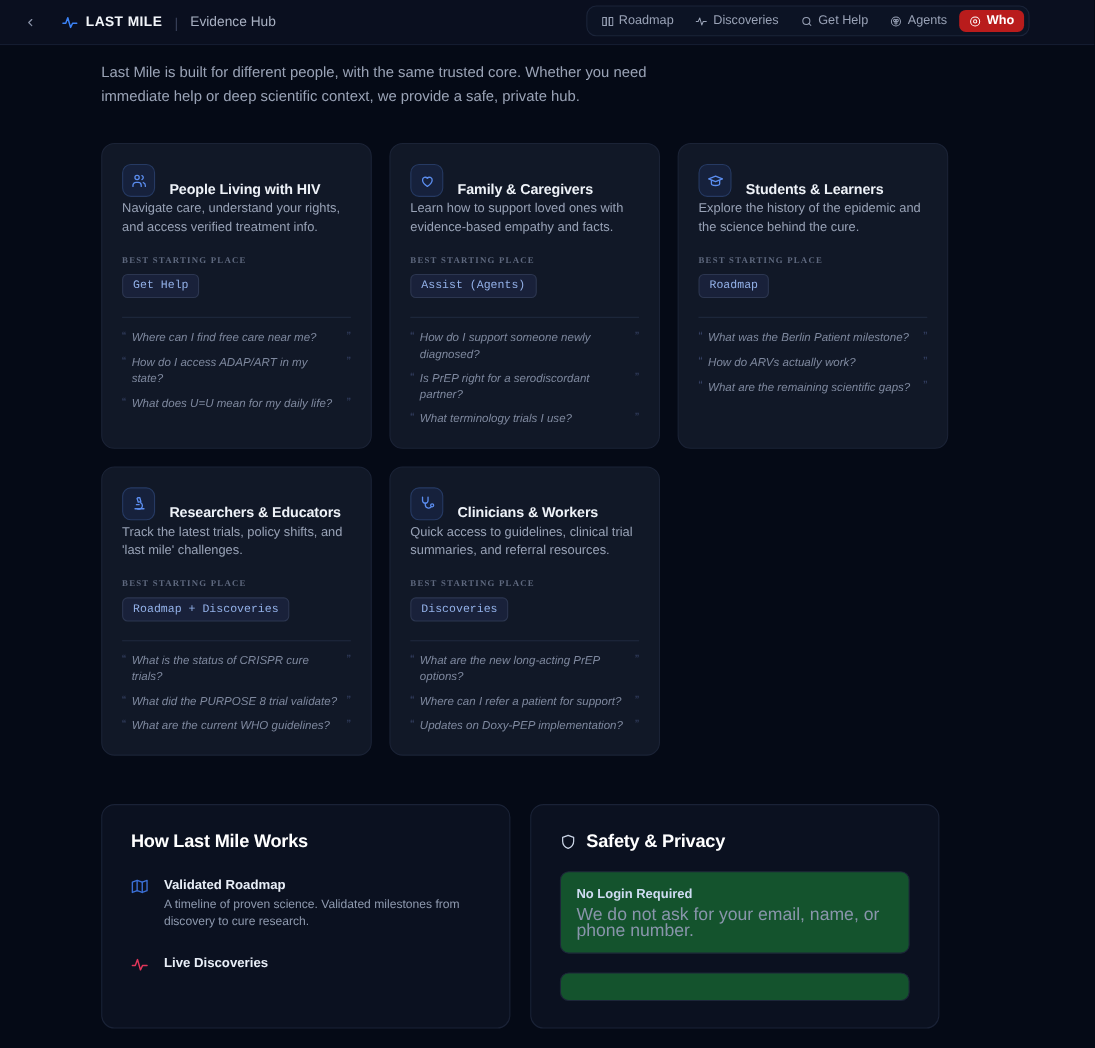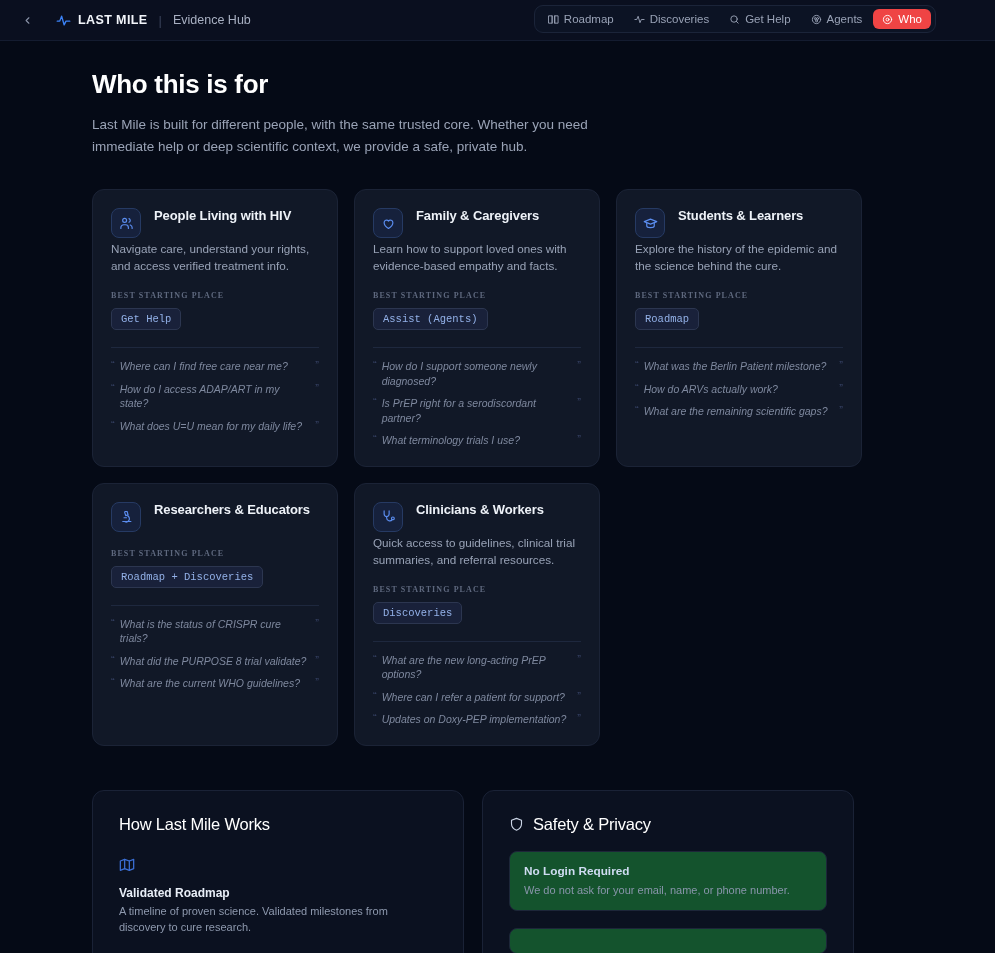--- a/index.html
+++ b/index.html
@@ -55,23 +55,23 @@
     display: flex; align-items: center; gap: 5px;
     padding: 4px 9px;
     border-radius: 6px;
     font-size: 11.5px;
     color: #99a2b6;
     cursor: pointer;
     white-space: nowrap;
   }
   .navitem svg { display:block; }
   .navitem.active {
-    background: #ef4444;
+    background: #b91c1c;
     color: #ffffff;
-    font-weight: normal;
+    font-weight: bold;
   }
 
   
   .page { padding: 0 0 0 0; }
   .inner { width: 995px; padding: 0 92px; }
 
   h1.hero-title {
     font-size: 26px;
     font-weight: bold;
     color: #ffffff;
@@ -92,21 +92,21 @@
     display: grid;
     grid-template-columns: 246px 246px 246px;
     gap: 16px;
   }
   .card {
     background: #111827;
     border: 1px solid #1b2336;
     border-radius: 12px;
     padding: 18px;
   }
-  .card-head { display: flex; align-items: flex-start; gap: 13px; }
+  .card-head { display: flex; align-items: flex-end; gap: 13px; }
   .card-icon {
     width: 30px; height: 30px; flex: 0 0 30px;
     border-radius: 8px;
     background: #16213c;
     border: 1px solid #263a63;
     display: flex; align-items: center; justify-content: center;
     color: #5b8def;
   }
   .card-icon svg { display: block; }
   .card-title {
@@ -167,45 +167,44 @@
     grid-template-columns: 372px 372px;
     gap: 18px;
   }
   .panel {
     background: #0b1120;
     border: 1px solid #1a2236;
     border-radius: 12px;
     padding: 24px 26px;
   }
   .panel-title {
-    font-size: 16.5px; font-weight: normal; color: #ffffff;
+    font-size: 16.5px; font-weight: bold; color: #ffffff;
     letter-spacing: -0.2px;
     display: flex; align-items: center; gap: 9px;
   }
   .feat {
     display: flex; gap: 12px;
     margin-top: 22px;
-    flex-direction: column;
   }
   .feat-ico { flex: 0 0 18px; width: 18px; padding-top: 1px; }
   .feat-ico svg { display:block; }
   .feat-name { font-size: 12px; font-weight: bold; color: #e8eef7; }
   .feat-desc {
     margin-top: 3px;
     font-size: 11px; line-height: 16px; color: #8e99ae;
   }
   .sbox {
     margin-top: 17px;
     border: 1px solid #1d2639;
     border-radius: 8px;
     background: #14532d;
     padding: 12px 14px;
   }
   .sbox-title { font-size: 11.8px; font-weight: bold; color: #cfdcf2; }
-  .sbox-desc { margin-top: 5px; font-size: 11px; color: #8995ab; line-height: 15px; }
+  .sbox-desc { margin-top: 5px; font-size: 16px; color: #8995ab; line-height: 15px; }
 </style>
 </head>
 <body>
 
 <div class="topbar">
   <div class="back-chev">
     <svg width="11" height="11" viewBox="0 0 24 24" fill="none" stroke="currentColor" stroke-width="2.4" stroke-linecap="round" stroke-linejoin="round">
       <polyline points="15 18 9 12 15 6"></polyline>
     </svg>
   </div>
@@ -263,21 +262,20 @@
       </svg>
       <span>Who</span>
     </div>
 
   </div>
 </div>
 
 <div class="page">
   <div class="inner">
 
-    <h1 class="hero-title">Who this is for</h1>
     <p class="hero-sub">Last Mile is built for different people, with the same trusted core. Whether you need immediate help or deep scientific context, we provide a safe, private hub.</p>
 
     <div class="cards">
 
       <div class="card">
         <div class="card-head">
           <div class="card-icon">
             <svg width="15" height="15" viewBox="0 0 24 24" fill="none" stroke="currentColor" stroke-width="1.9" stroke-linecap="round" stroke-linejoin="round">
               <circle cx="9" cy="7" r="3.1"></circle>
               <path d="M3 20v-1.5A4.5 4.5 0 0 1 7.5 14h3A4.5 4.5 0 0 1 15 18.5V20"></path>
@@ -380,20 +378,21 @@
           <div class="card-icon">
             <svg width="15" height="15" viewBox="0 0 24 24" fill="none" stroke="currentColor" stroke-width="1.9" stroke-linecap="round" stroke-linejoin="round">
               <path d="M6 20h13"></path>
                 <path d="M9 20a5 5 0 0 0 5-9"></path>
               <path d="M10 4h3l1.5 5.5-3.8 1L9 5z"></path>
                 <path d="M8 14h4"></path>
             </svg>
           </div>
           <div class="card-title">Researchers &amp; Educators</div>
         </div>
+        <div class="card-desc">Track the latest trials, policy shifts, and 'last mile' challenges.</div>
         <div class="card-label">BEST STARTING PLACE</div>
         <div class="pill">Roadmap + Discoveries</div>
         <div class="card-rule"></div>
         <div class="qlist">
           <div class="qitem">
             <span class="qmark">“</span>
             <span class="qtext">What is the status of CRISPR cure trials?</span>
             <span class="qmark end">”</span>
           </div>
           <div class="qitem">

